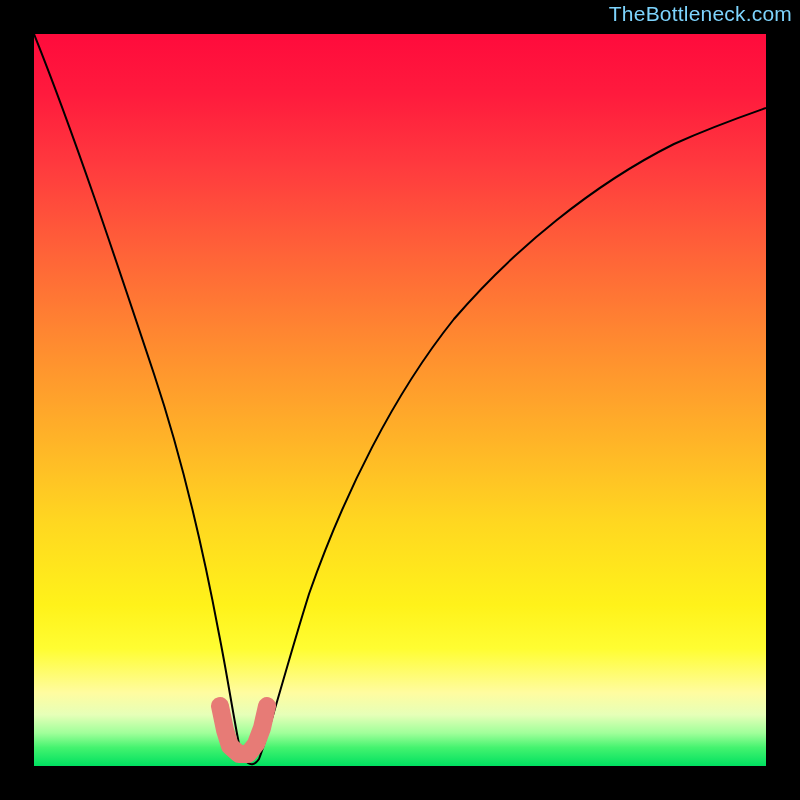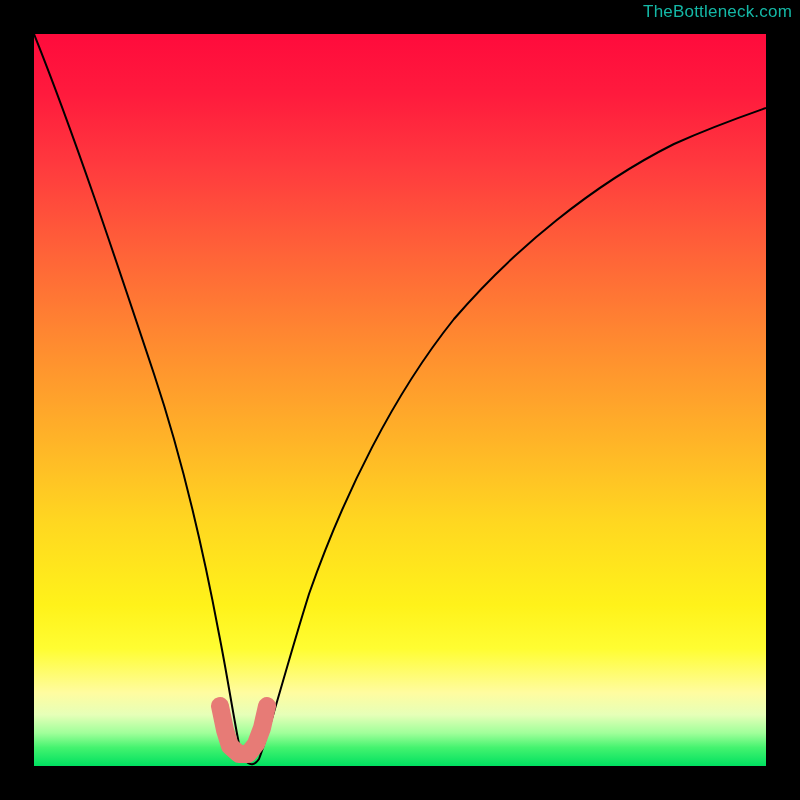--- a/index.html
+++ b/index.html
@@ -64,22 +64,22 @@
     fill: none;
     stroke: #e77b76;
     stroke-width: 18;
     stroke-linecap: round;
     stroke-linejoin: round;
   }
   .watermark {
     position: absolute;
     top: 2px;
     right: 8px;
-    color: #14b8a6;
-    font-size: 17px;
+    color: #7dd3fc;
+    font-size: 21px;
     letter-spacing: 0.2px;
     font-weight: 400;
   }
 </style>
 </head>
 <body>
 
 <div class="frame">
   <div class="plot-area">
     <div class="gradient-fill"></div>

